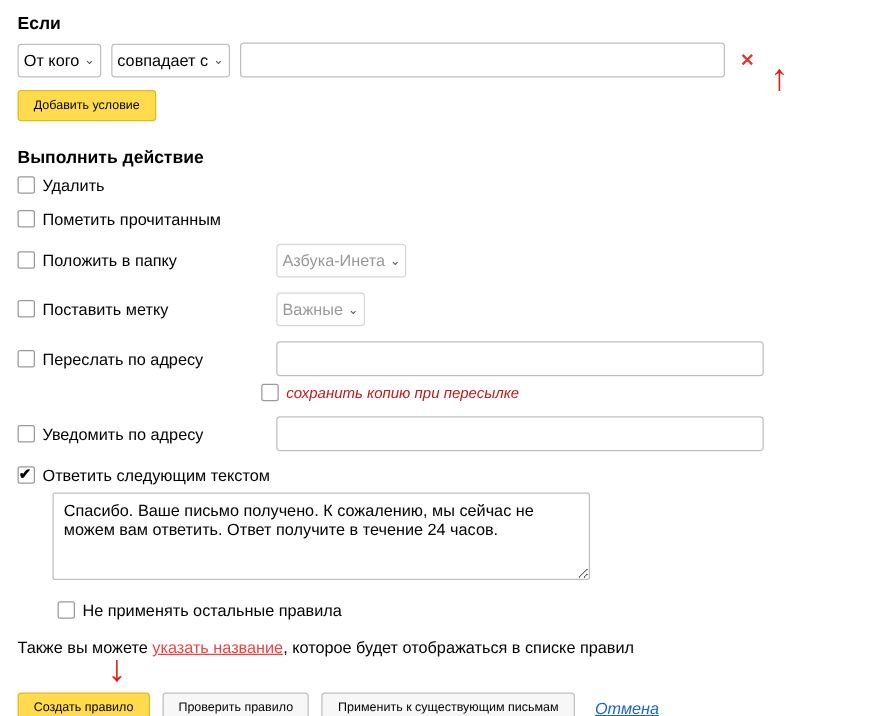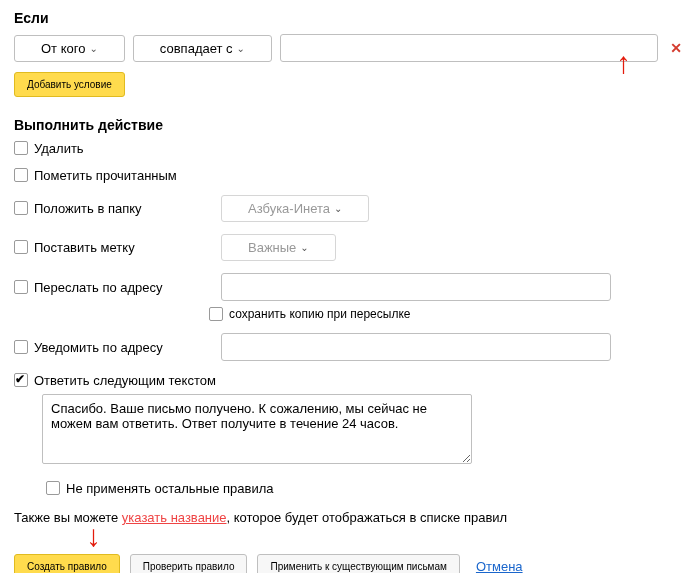--- a/index.html
+++ b/index.html
@@ -17,21 +17,21 @@
       font-size: 14px;
       margin-bottom: 8px;
     }
     .condition-row { display: flex; align-items: center; gap: 8px; margin-bottom: 10px; }
     .dropdown {
       display: inline-flex;
       align-items: center;
       gap: 4px;
       border: 1px solid #bfbfbf;
       border-radius: 3px;
-      padding: 5px 26px;
+      padding: 5px 4px;
       background: #fff;
       font-size: 13px;
       cursor: pointer;
       white-space: nowrap;
     }
     .dropdown.disabled { color: #999; border-color: #d6d6d6; }
     .chev { font-size: 10px; color: #555; }
     .text-input {
       border: 1px solid #bfbfbf;
       border-radius: 3px;
@@ -94,21 +94,21 @@
       flex-shrink: 0;
     }
     .checkbox.checked::after {
       content: "✔";
       position: absolute;
       top: -2px; left: 0px;
       font-size: 12px;
       color: #000;
       font-weight: bold;
     }
-    .sub-row { margin-left: 195px; display: flex; align-items: flex-end; gap: 6px; margin-top: -6px; margin-bottom: 12px; font-size: 12px; color: #000000; }
+    .sub-row { margin-left: 195px; display: flex; align-items: flex-end; gap: 6px; margin-top: -6px; margin-bottom: 12px; font-size: 12px; color: #b91c1c; font-style: italic; }
     .textarea-block {
       margin-left: 28px;
       margin-top: 6px;
     }
     textarea {
       width: 430px;
       height: 70px;
       border: 1px solid #bfbfbf;
       border-radius: 2px;
       padding: 6px 8px;
@@ -121,21 +121,21 @@
     .bottom-btns { margin-top: 29px; display: flex; align-items: center; gap: 10px; }
     .arrow-red-down {
       position: absolute;
       color: #e31b0c;
       font-size: 30px;
       line-height: 1;
       pointer-events: none;
       left: 86px;
       bottom: 38px;
     }
-    .cancel-link { color: #1a66cc; text-decoration: underline; cursor: pointer; margin-left: 6px; }
+    .cancel-link { color: #1a66cc; text-decoration: underline; cursor: pointer; margin-left: 6px; font-style: italic; }
   </style>
 </head>
 <body>
 
 
 
 
 <div class="section-title">Если</div>
 <div class="condition-row">
   <div class="dropdown">

